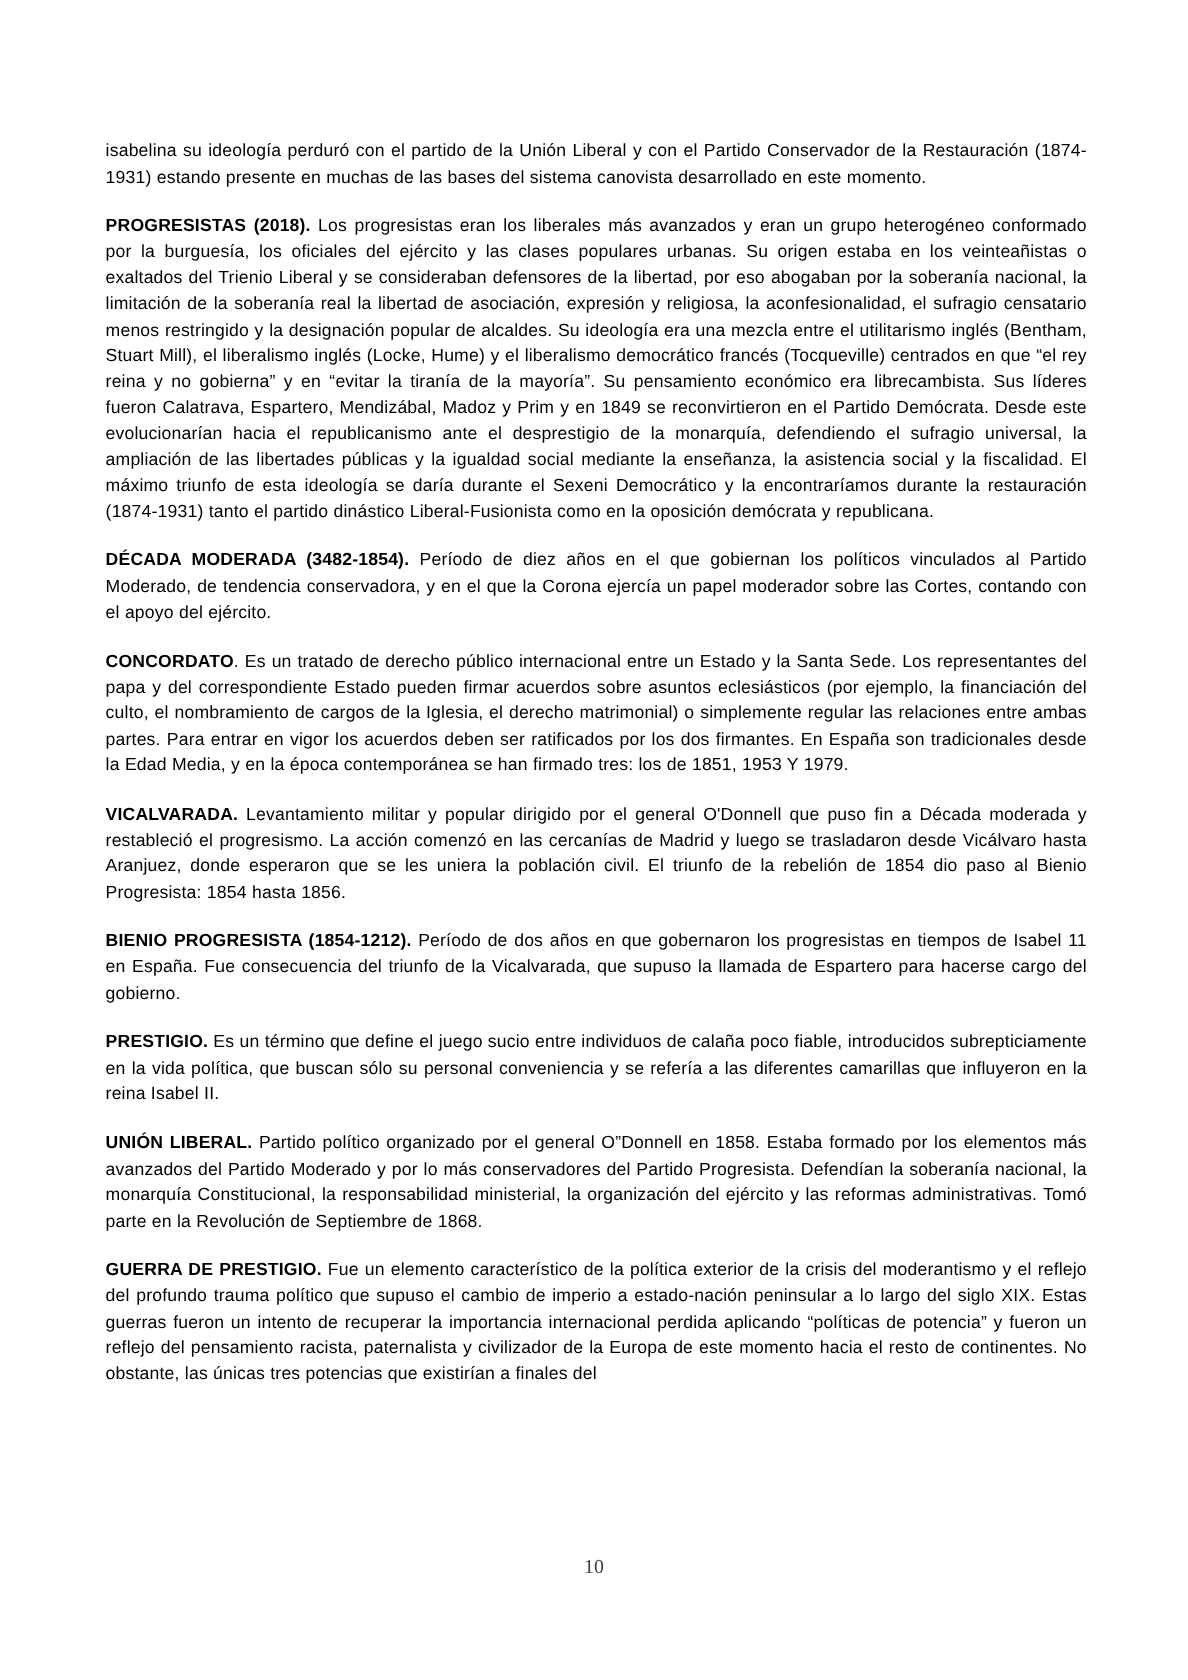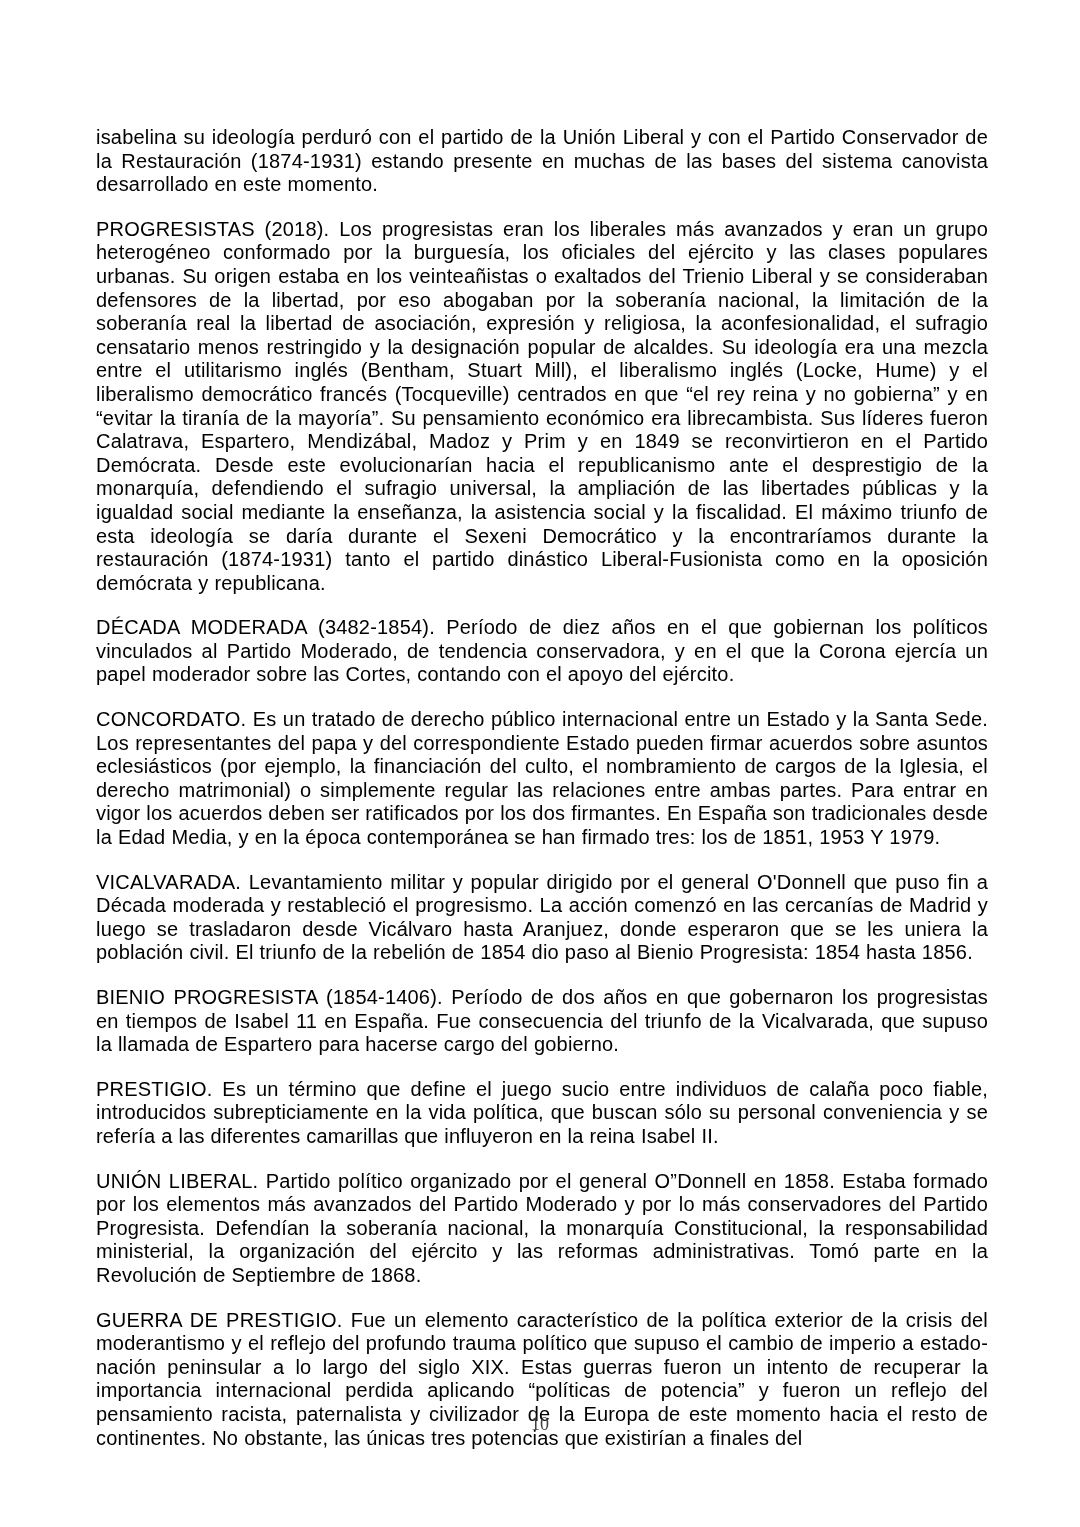--- a/index.html
+++ b/index.html
@@ -29,34 +29,34 @@
   .content {
     position: absolute;
     left: 96px;
     top: 126px;
     width: 892px;
   }
 
   .para {
     text-align: justify;
     text-justify: inter-word;
-    font-size: 20px;
+    font-size: 16px;
     line-height: 23.6px;
     margin: 0 0 21px 0;
     letter-spacing: 0.01em;
     word-spacing: 0.01em;
     hyphens: none;
   }
 
   .para:last-child {
     margin-bottom: 16px;
   }
 
   .term {
-    font-weight: normal;
+    font-weight: bold;
   }
 
   .page-number {
     position: absolute;
     left: 0;
     top: 1413px;
     width: 1080px;
     text-align: center;
     font-family: "Liberation Serif", serif;
     font-size: 18px;
@@ -74,21 +74,21 @@
     <p class="para"><span class="term"></span><span>isabelina su ideología perduró con el partido de la Unión Liberal y con el Partido Conservador de la Restauración (1874-1931) estando presente en muchas de las bases del sistema canovista desarrollado en este momento.</span></p>
 
     <p class="para"><span class="term">PROGRESISTAS (2018).</span><span> Los progresistas eran los liberales más avanzados y eran un grupo heterogéneo conformado por la burguesía, los oficiales del ejército y las clases populares urbanas. Su origen estaba en los veinteañistas o exaltados del Trienio Liberal y se consideraban defensores de la libertad, por eso abogaban por la soberanía nacional, la limitación de la soberanía real la libertad de asociación, expresión y religiosa, la aconfesionalidad, el sufragio censatario menos restringido y la designación popular de alcaldes. Su ideología era una mezcla entre el utilitarismo inglés (Bentham, Stuart Mill), el liberalismo inglés (Locke, Hume) y el liberalismo democrático francés (Tocqueville) centrados en que “el rey reina y no gobierna” y en “evitar la tiranía de la mayoría”. Su pensamiento económico era librecambista. Sus líderes fueron Calatrava, Espartero, Mendizábal, Madoz y Prim y en 1849 se reconvirtieron en el Partido Demócrata. Desde este evolucionarían hacia el republicanismo ante el desprestigio de la monarquía, defendiendo el sufragio universal, la ampliación de las libertades públicas y la igualdad social mediante la enseñanza, la asistencia social y la fiscalidad. El máximo triunfo de esta ideología se daría durante el Sexeni Democrático y la encontraríamos durante la restauración (1874-1931) tanto el partido dinástico Liberal-Fusionista como en la oposición demócrata y republicana.</span></p>
 
     <p class="para"><span class="term">DÉCADA MODERADA (3482-1854).</span><span> Período de diez años en el que gobiernan los políticos vinculados al Partido Moderado, de tendencia conservadora, y en el que la Corona ejercía un papel moderador sobre las Cortes, contando con el apoyo del ejército.</span></p>
 
     <p class="para"><span class="term">CONCORDATO</span><span>. Es un tratado de derecho público internacional entre un Estado y la Santa Sede. Los representantes del papa y del correspondiente Estado pueden firmar acuerdos sobre asuntos eclesiásticos (por ejemplo, la financiación del culto, el nombramiento de cargos de la Iglesia, el derecho matrimonial) o simplemente regular las relaciones entre ambas partes. Para entrar en vigor los acuerdos deben ser ratificados por los dos firmantes. En España son tradicionales desde la Edad Media, y en la época contemporánea se han firmado tres: los de 1851, 1953 Y 1979.</span></p>
 
     <p class="para"><span class="term">VICALVARADA.</span><span> Levantamiento militar y popular dirigido por el general O'Donnell que puso fin a Década moderada y restableció el progresismo. La acción comenzó en las cercanías de Madrid y luego se trasladaron desde Vicálvaro hasta Aranjuez, donde esperaron que se les uniera la población civil. El triunfo de la rebelión de 1854 dio paso al Bienio Progresista: 1854 hasta 1856.</span></p>
 
-    <p class="para"><span class="term">BIENIO PROGRESISTA (1854-1406).</span><span> Período de dos años en que gobernaron los progresistas en tiempos de Isabel 11 en España. Fue consecuencia del triunfo de la Vicalvarada, que supuso la llamada de Espartero para hacerse cargo del gobierno.</span></p>
+    <p class="para"><span class="term">BIENIO PROGRESISTA (1854-1212).</span><span> Período de dos años en que gobernaron los progresistas en tiempos de Isabel 11 en España. Fue consecuencia del triunfo de la Vicalvarada, que supuso la llamada de Espartero para hacerse cargo del gobierno.</span></p>
 
     <p class="para"><span class="term">PRESTIGIO.</span><span> Es un término que define el juego sucio entre individuos de calaña poco fiable, introducidos subrepticiamente en la vida política, que buscan sólo su personal conveniencia y se refería a las diferentes camarillas que influyeron en la reina Isabel II.</span></p>
 
     <p class="para"><span class="term">UNIÓN LIBERAL.</span><span> Partido político organizado por el general O”Donnell en 1858. Estaba formado por los elementos más avanzados del Partido Moderado y por lo más conservadores del Partido Progresista. Defendían la soberanía nacional, la monarquía Constitucional, la responsabilidad ministerial, la organización del ejército y las reformas administrativas. Tomó parte en la Revolución de Septiembre de 1868.</span></p>
 
     <p class="para"><span class="term">GUERRA DE PRESTIGIO.</span><span> Fue un elemento característico de la política exterior de la crisis del moderantismo y el reflejo del profundo trauma político que supuso el cambio de imperio a estado-nación peninsular a lo largo del siglo XIX.  Estas guerras fueron un intento de recuperar la importancia internacional perdida aplicando “políticas de potencia” y fueron un reflejo del pensamiento racista, paternalista y civilizador de la Europa de este momento hacia el resto de continentes. No obstante, las únicas tres potencias que existirían a finales del</span></p>
 
   </div>
 
   <div class="page-number">10</div>

